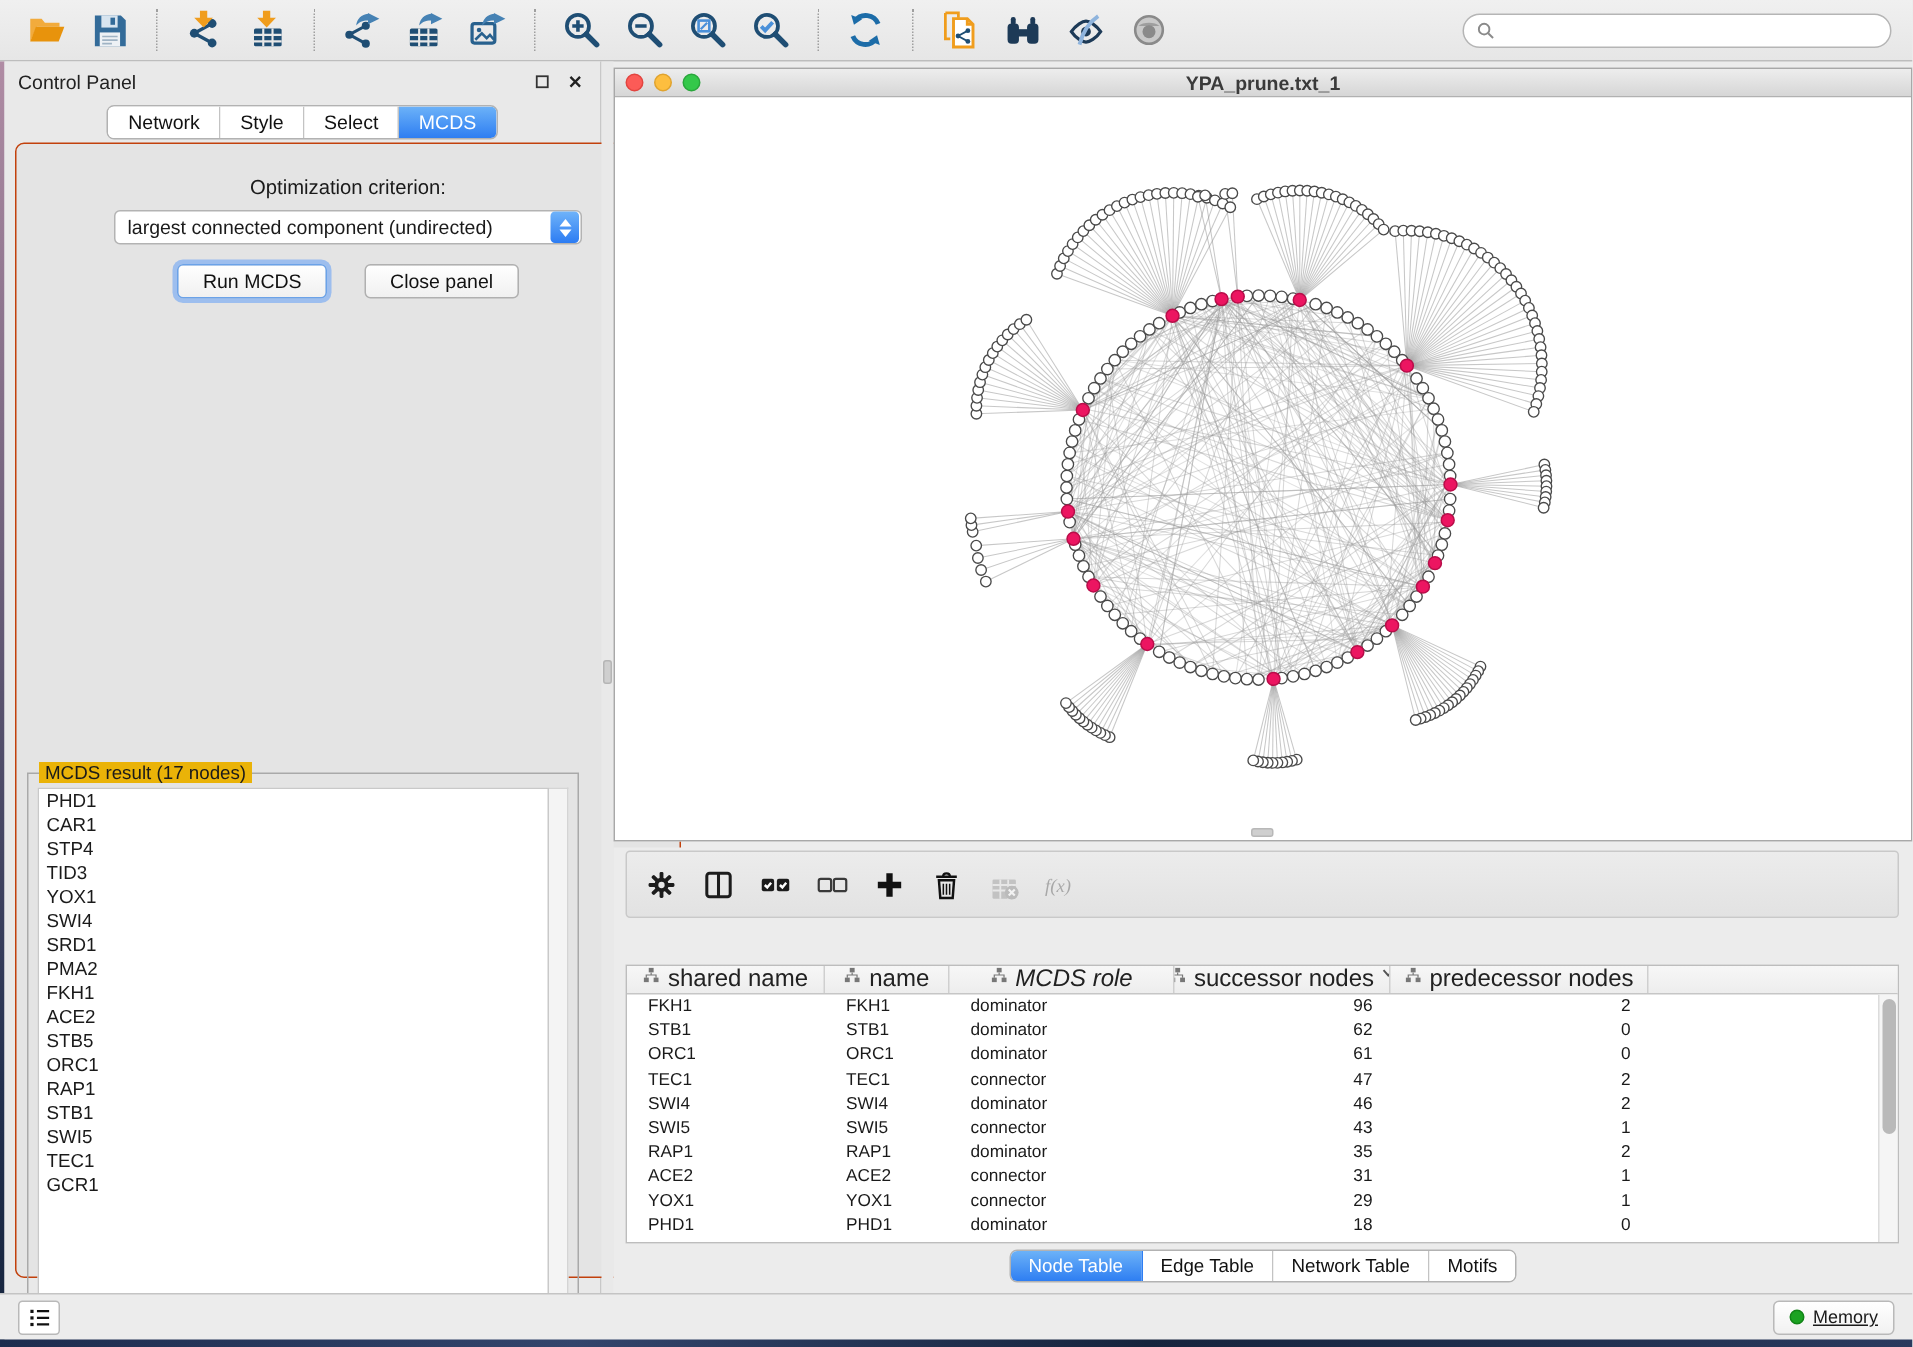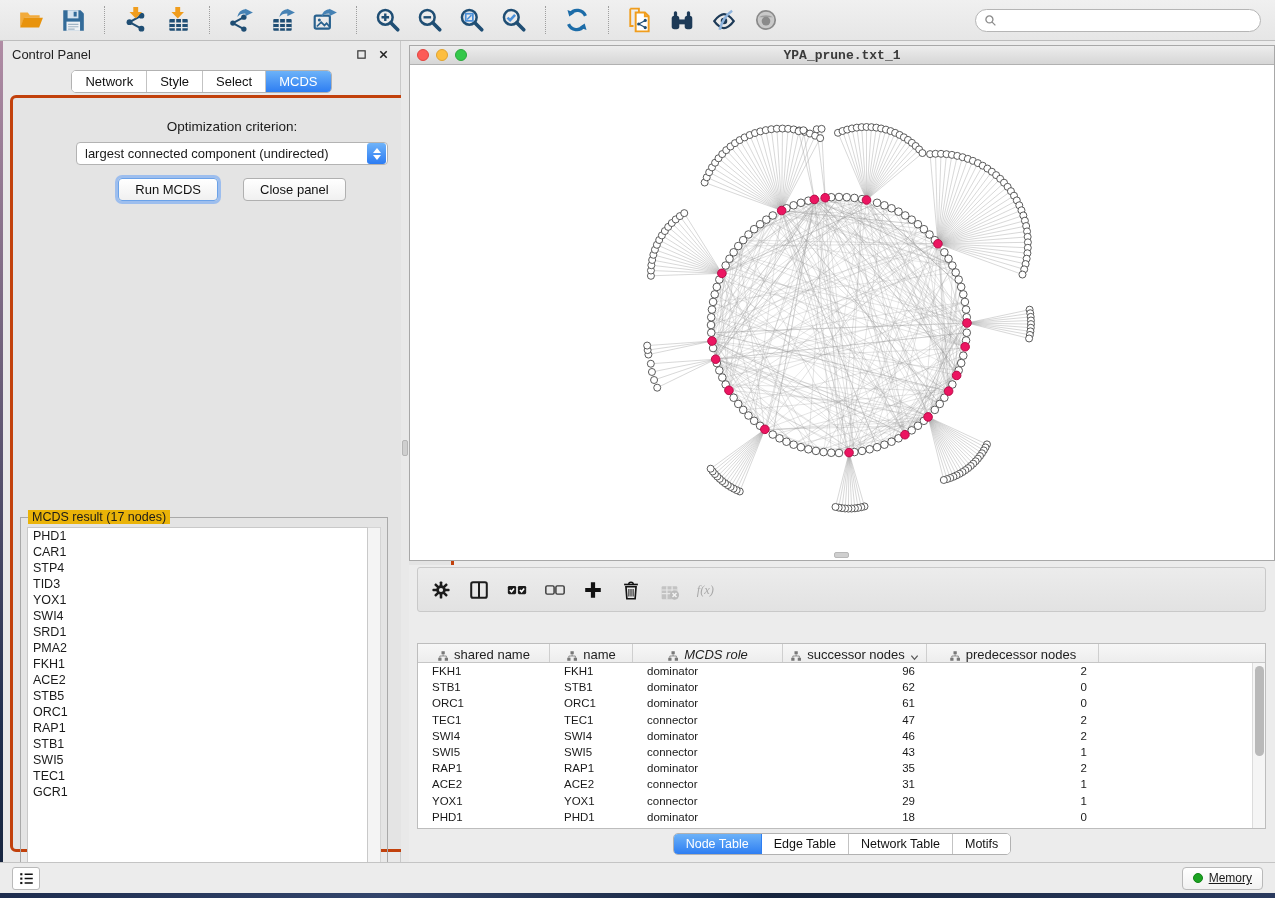--- a/index.html
+++ b/index.html
@@ -32,21 +32,21 @@
   .win-ico { width:16px; height:16px; margin-left:6px; display:flex; align-items:center; justify-content:center; }
   .win-ico svg { width:11px; height:11px; }
 
   #cp-tabs { display:flex; justify-content:center; margin-top:3px; position:relative; z-index:2; }
   .seg { display:flex; border:1px solid #b2b2b2; border-radius:5px; background:#fff; overflow:hidden; }
   .seg-tab { padding:3px 13px; font-size:13px; background:#fff; border-right:1px solid #c3c3c3; color:#111; }
   .seg-tab:last-child { border-right:none; }
   .seg-tab.active { background:linear-gradient(#6cb2f8,#2e7ef2); color:#fff; border-color:#2e7ef2; }
 
   #cp-body { position:absolute; left:7px; top:54px; width:444px; height:757px;
-    background:#e4e4e4; border:3px solid #c2410c; border-radius:6px; }
+    background:#e4e4e4; border:1px solid #c2410c; border-radius:6px; }
   #opt-label { text-align:center; margin-top:21px; font-size:13.5px; }
   #opt-select { margin:8px auto 0 auto; width:312px; height:23px; background:#fff; border:1px solid #b3b3b3;
     border-radius:4px; display:flex; align-items:center; font-size:13px; }
   #opt-select .dd-text { flex:1; padding-left:8px; white-space:nowrap; overflow:hidden; }
   .dd-cap { width:19px; height:21px; border-radius:3px; background:linear-gradient(#6fb3f9,#2c7cf3);
     margin-right:1px; display:flex; flex-direction:column; align-items:center; justify-content:center; gap:2px; }
   .dd-cap .tri-up { width:0; height:0; border-left:4px solid transparent; border-right:4px solid transparent; border-bottom:5px solid #fff; }
   .dd-cap .tri-dn { width:0; height:0; border-left:4px solid transparent; border-right:4px solid transparent; border-top:5px solid #fff; }
   #cp-buttons { display:flex; justify-content:center; gap:25px; margin-top:13px; }
   .mac-btn { background:linear-gradient(#ffffff,#f0f0f0); border:1px solid #b0b0b0; border-radius:4px;
@@ -61,38 +61,38 @@
   #result-list div { padding:0 5px; line-height:16px; }
   #result-scroll { position:absolute; right:6px; top:9px; width:13px; bottom:6px; background:#f4f4f4; border:1px solid #d4d4d4; border-left:none; }
 
   
   #v-split { position:absolute; left:401px; top:41px; width:8px; height:821px; background:#e9e9e9; }
   #v-split .grip { position:absolute; left:1px; top:399px; width:6px; height:16px; background:#cfcfcf; border:1px solid #b5b5b5; border-radius:2px; }
 
   
   #net-window { position:absolute; left:409px; top:45px; width:866px; height:516px; border:1px solid #a8a8a8; background:#fff; }
   #net-titlebar { height:19px; background:linear-gradient(#ededed,#d6d6d6); border-bottom:1px solid #b1b1b1;
-    display:flex; align-items:center; padding:0 7px; position:relative;font-family:Liberation Mono, monospace; }
+    display:flex; align-items:center; padding:0 7px; position:relative; }
   .tl { width:12px; height:12px; border-radius:50%; margin-right:7px; }
   .tl.red { background:#fc5b57; border:1px solid #e2443f; }
   .tl.yellow { background:#fdbe3f; border:1px solid #e0a32e; }
   .tl.green { background:#34c84a; border:1px solid #2aa73c; }
   #net-title { position:absolute; left:0; right:0; text-align:center; font-size:13px; font-weight:bold; color:#3a3a3a; }
   #net-canvas { position:relative; width:864px; height:495px; background:#fff; }
   #h-split-grip { position:absolute; left:424px; bottom:2px; width:15px; height:6px; background:#cfcfcf; border:1px solid #b8b8b8; border-radius:2px; }
 
   
   #table-panel { position:absolute; left:409px; top:565px; width:866px; height:297px; background:#ececec; }
   #tp-toolbar { margin:2px 9px 0 8px; height:45px; background:linear-gradient(#ececec,#e2e2e2);
     border:1px solid #c9c9c9; border-radius:3px; display:flex; align-items:center; padding:0 10px; }
   .tp-ico { width:26px; height:26px; margin-right:12px; display:flex; align-items:center; justify-content:center; }
   .tp-ico svg { width:22px; height:22px; }
   #node-table { position:absolute; left:8px; top:78px; width:849px; height:186px; background:#fff; border:1px solid #bdbdbd; }
   #nt-header { display:flex; height:19px; background:linear-gradient(#f7f7f7,#ededed); border-bottom:1px solid #c6c6c6; }
-  .nt-th { display:flex; align-items:flex-end; justify-content:center; gap:5px; font-size:13px; color:#222;
+  .nt-th { display:flex; align-items:flex-start; justify-content:center; gap:5px; font-size:16px; color:#222;
     border-right:1px solid #cfcfcf; overflow:hidden; white-space:nowrap; }
   .nt-th svg.attr { width:12px; height:12px; flex:0 0 auto; }
   .nt-th svg.sort { width:9px; height:9px; flex:0 0 auto; }
   .nt-row { display:flex; height:16.2px; font-size:11.5px; align-items:center; }
   .nt-cell { padding-left:14px; overflow:hidden; white-space:nowrap; }
   .nt-cell.num { text-align:right; padding-right:12px; padding-left:0; }
   #nt-scroll { position:absolute; right:0; top:19px; bottom:0; width:13px; background:#f5f5f5; border-left:1px solid #dcdcdc; }
   #nt-thumb { position:absolute; left:2px; top:3px; width:9px; height:90px; background:#b9b9b9; border-radius:5px; }
   #tp-tabs { position:absolute; left:0; right:0; top:268px; display:flex; justify-content:center; }
   #tp-tabs .seg-tab { font-size:12.5px; padding:3px 12px; }

